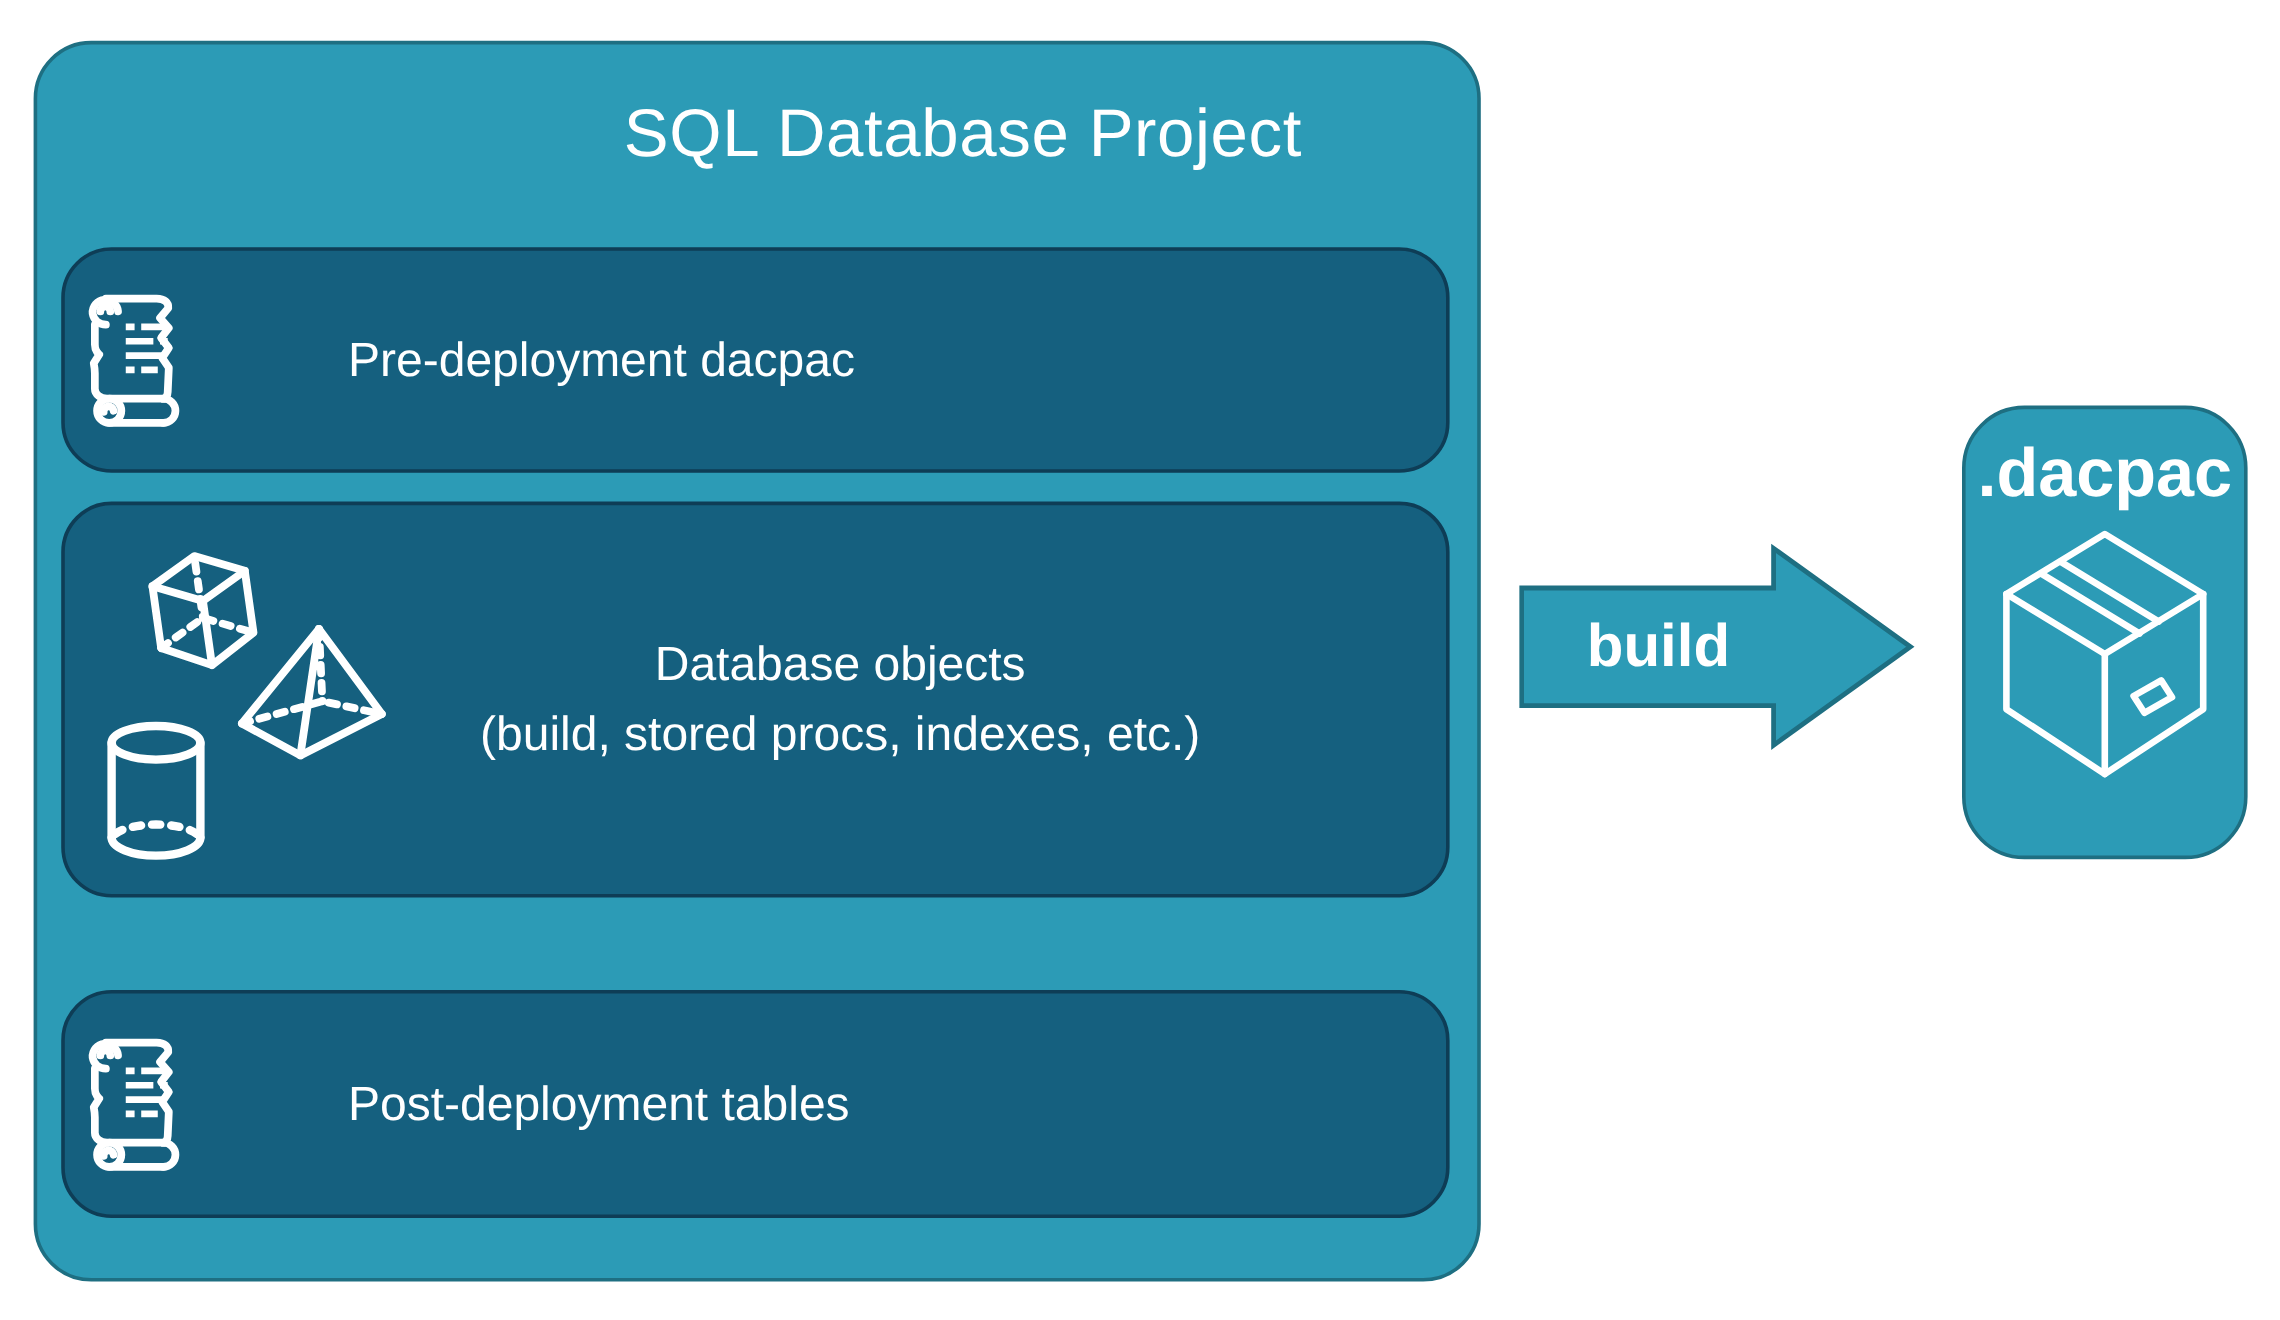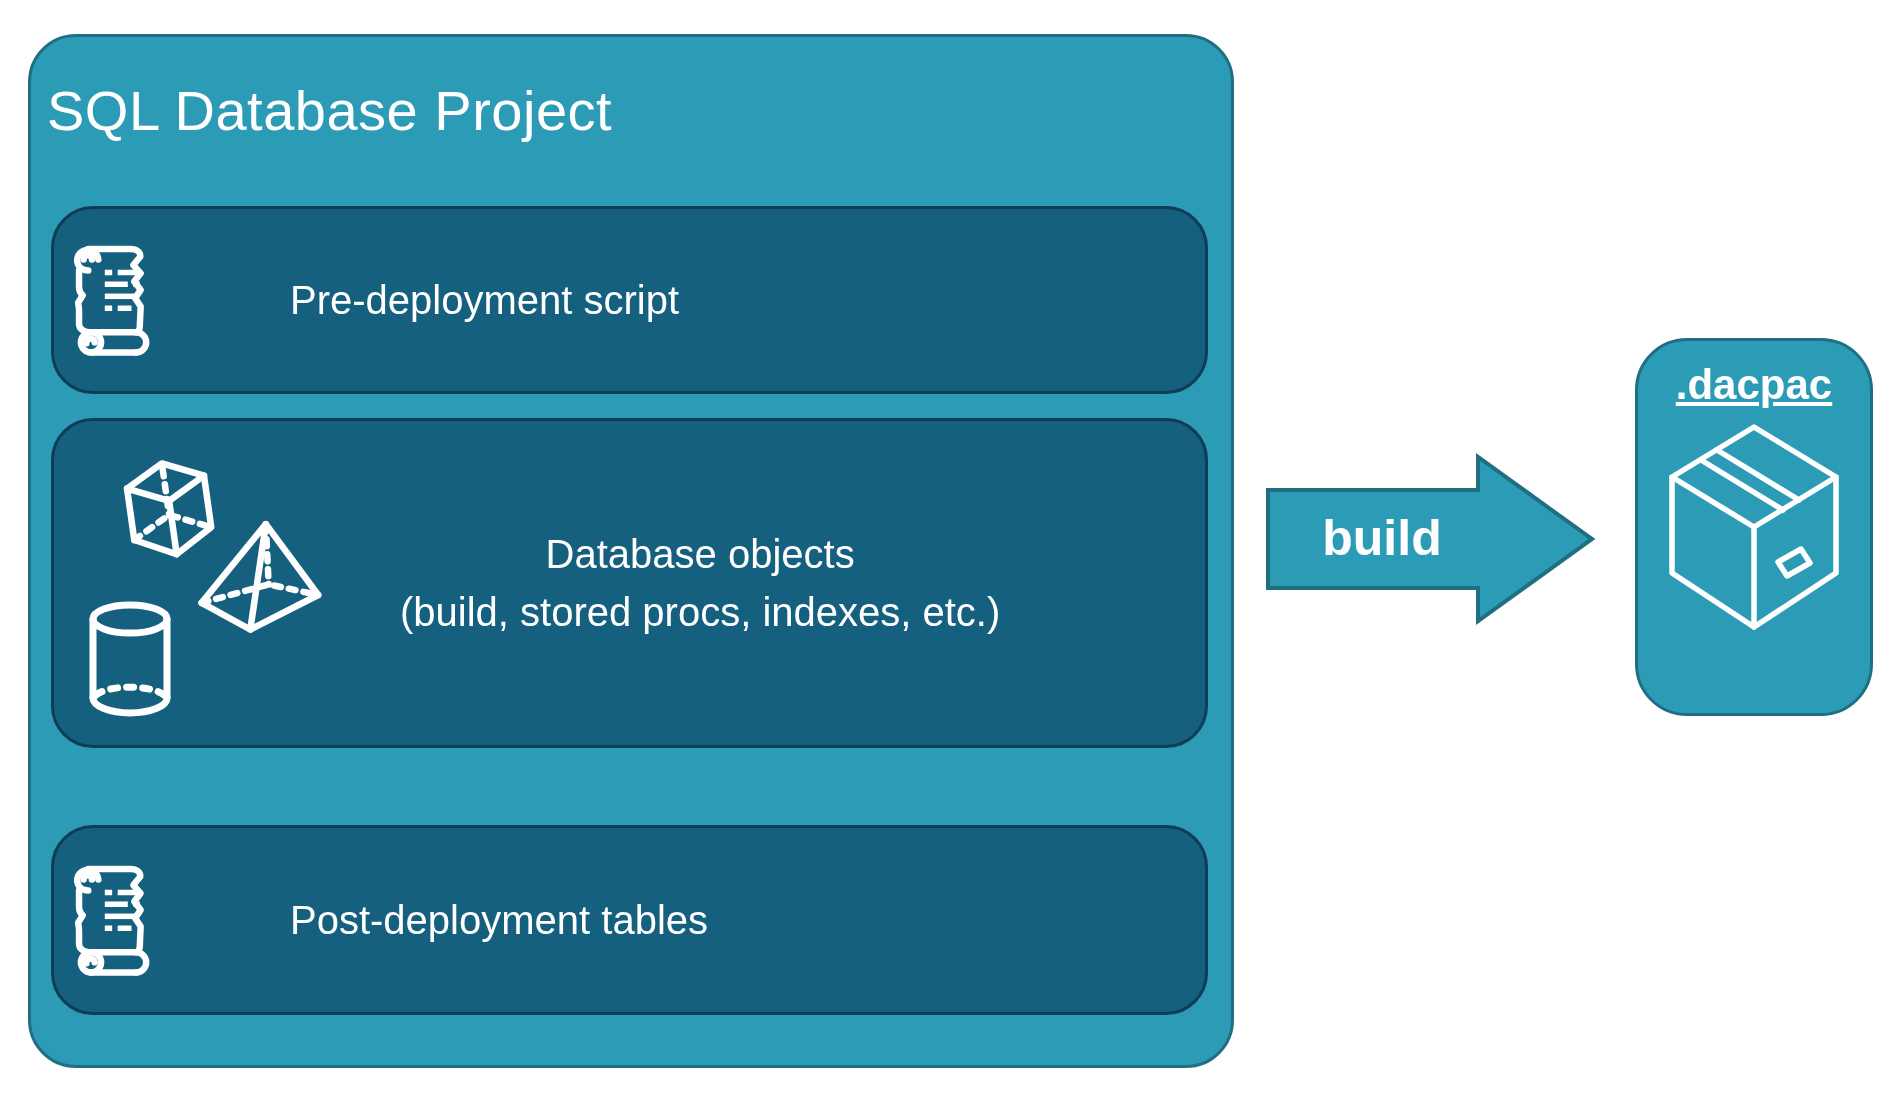--- a/index.html
+++ b/index.html
@@ -7,21 +7,21 @@
     position:relative;width:1900px;height:1100px;background:#ffffff;
     font-family:"Liberation Sans", sans-serif;overflow:hidden;
   }
   
   .project{
     position:absolute;left:28px;top:34px;width:1206px;height:1034px;
     background:#2C9BB6;border:3px solid #1E6F82;border-radius:48px;
     box-sizing:border-box;
   }
   .project-title{
-    position:absolute;top:40px;left:16px;width:1050px;text-align:left;
+    position:absolute;top:40px;left:4px;width:1050px;text-align:right;
     font-size:56px;line-height:1.2;font-weight:400;color:#ffffff;
     letter-spacing:0.5px;
   }
   
   .row{
     position:absolute;left:20px;width:1157px;background:#15607F;
     border:3px solid #0E3D56;border-radius:42px;box-sizing:border-box;
   }
   .row-1{top:169px;height:188px;}
   .row-2{top:381px;height:330px;text-align:center;}
@@ -46,21 +46,21 @@
     display:flex;align-items:center;justify-content:center;
     padding-left:20px;box-sizing:border-box;
     font-size:50px;font-weight:700;color:#ffffff;
   }
   
   .dacpac{
     position:absolute;left:1635px;top:338px;width:238px;height:378px;
     background:#2C9BB6;border:3px solid #1E6F82;border-radius:52px;
     box-sizing:border-box;text-align:center;
   }
-  .dacpac-label{margin-top:20px;font-size:42px;font-weight:700;color:#ffffff;text-decoration:underline;}
+  .dacpac-label{margin-top:20px;font-size:57px;font-weight:700;color:#ffffff;}
   .package-icon{margin-top:12px;width:180px;height:212px;}
 </style>
 </head>
 <body>
 
 <div class="canvas">
 
   <div class="project">
     <div class="project-title">SQL Database Project</div>
 
@@ -77,21 +77,21 @@
           <path d="M74 101 A11 11 0 0 1 74 123"></path>
           <path d="M25 123 H74"></path>
         </g>
         <g fill="none" stroke="#ffffff" stroke-width="6" stroke-linecap="butt">
           <path d="M40 36 H48 M54 36 H75"></path>
           <path d="M40 49 H65 M71 49 H78"></path>
           <path d="M40 62 H73"></path>
           <path d="M40 75 H48 M54 75 H69"></path>
         </g>
       </svg>
-      <div class="row-label">Pre-deployment script</div>
+      <div class="row-label">Pre-deployment dacpac</div>
     </div>
 
     <div class="row row-2">
       <svg class="shape cube-icon" viewBox="0 0 136 124">
         <g transform="rotate(-8 68 62)" fill="none" stroke="#ffffff" stroke-width="6.5" stroke-linecap="round" stroke-linejoin="round">
           <path d="M30 38 L68 18 L108 36 L70 56 Z"></path>
           <path d="M30 38 L30 90 L70 110 L70 56"></path>
           <path d="M108 36 L108 88 L70 110"></path>
           <g stroke-dasharray="7 8">
             <path d="M68 24 L68 70"></path>

